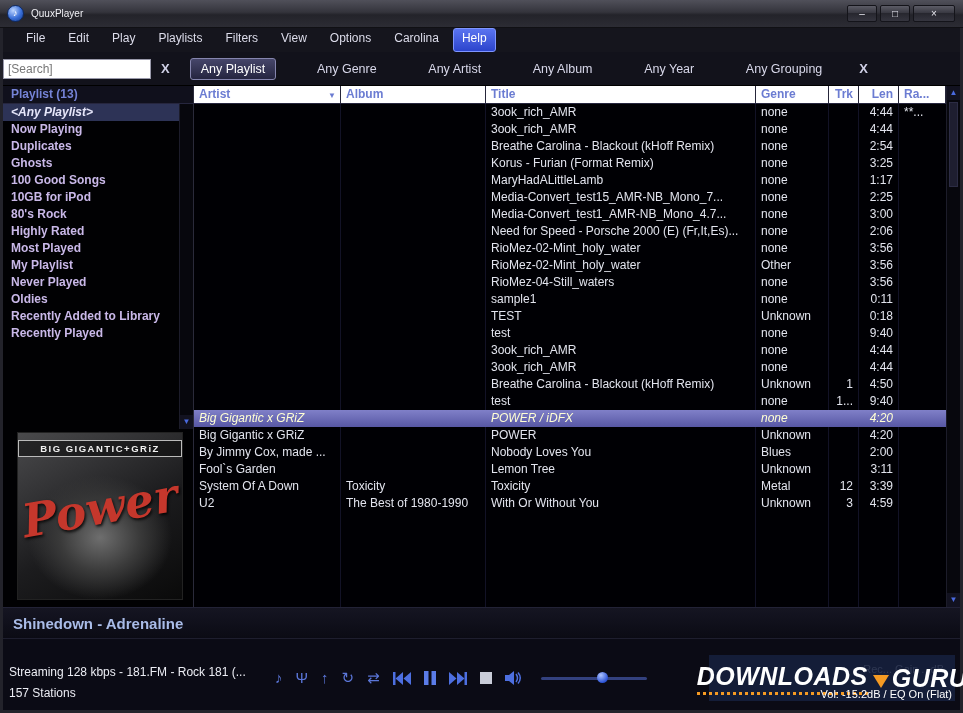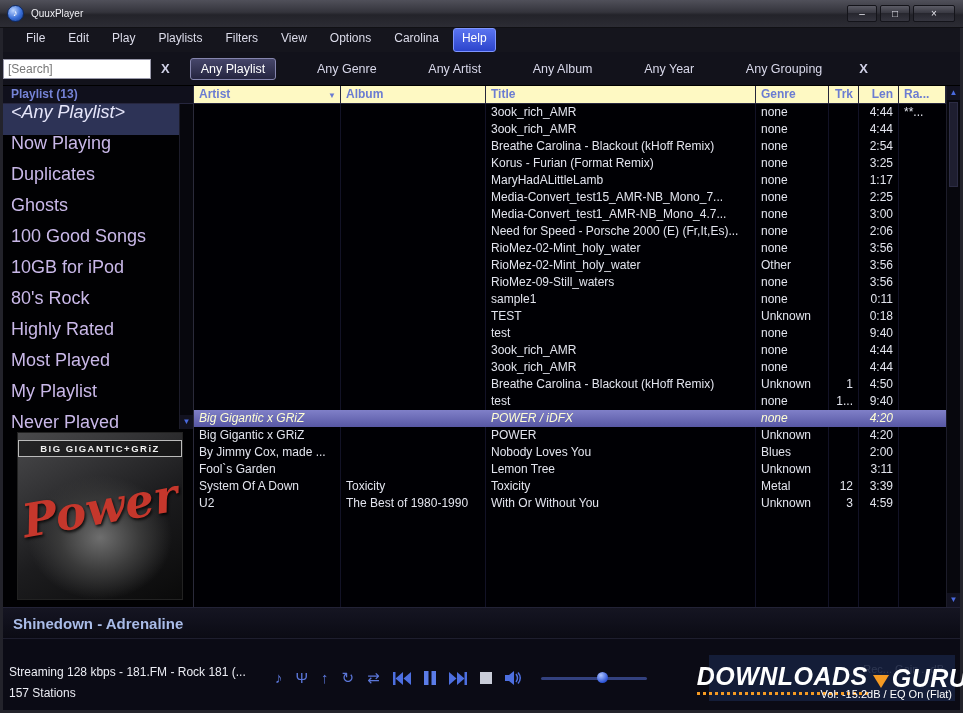--- a/index.html
+++ b/index.html
@@ -45,22 +45,22 @@
   .filter-close { color: #cfd0e6; font-size: 13px; font-weight: bold; margin-right: 92px; }
 
   
   .main { height: 521px; display: flex; background: #000; justify-content: flex-end; }
 
   .sidebar { width: 190px; position: relative; background: #010103; }
   .sidebar-header { height: 18px; line-height: 17px; background: #10101c; color: #7583d6;
                     font-size: 12px; font-weight: bold; padding-left: 8px;
                     border-bottom: 1px solid #26263e; }
   .playlist-list { position: absolute; top: 18px; left: 0; width: 176px; height: 325px; overflow: hidden; }
-  .pl-item { height: 31px; line-height: 17px; font-size: 18px; color: #c9b8e8;
-             padding-left: 8px; white-space: nowrap; overflow: hidden; }
+  .pl-item { height: 17px; line-height: 17px; font-size: 12px; color: #c9b8e8;
+             padding-left: 8px; white-space: nowrap; overflow: hidden; font-weight: bold; }
   .pl-item.selected { background: #2d3356; color: #e6e6fa; font-style: italic; }
   .sidebar-scrollbar { position: absolute; top: 18px; right: 0; width: 14px; height: 325px;
                        background: #07070d; border-left: 1px solid #1c1c2a;
                        display: flex; flex-direction: column; justify-content: flex-end; }
   .sb-arrow { height: 14px; text-align: center; line-height: 14px; font-size: 8px;
               color: #4a6ae0; background: #121220; }
 
   .album-art { position: absolute; left: 14px; top: 346px; width: 166px; height: 168px;
                border: 1px solid #222; overflow: hidden;
                background:
@@ -68,21 +68,21 @@
                  linear-gradient(150deg, #4a4a4c, #1c1c1e 55%, #0a0a0a); }
   .aa-band { margin: 7px 0 0; border: 1px solid #bbb; color: #f0f0f0; font-size: 9.5px;
              font-weight: bold; text-align: center; letter-spacing: 1.5px; padding: 2px 0;
              background: rgba(10,10,10,.55); white-space: nowrap; overflow: hidden; }
   .aa-title { font-family: "DejaVu Serif", serif; font-style: italic; font-weight: bold;
               color: #c5372c; font-size: 46px; text-align: center; margin-top: 24px;
               transform: rotate(-10deg); text-shadow: 1px 2px 3px rgba(0,0,0,.85); }
 
   .table-area { flex: 1; min-width: 0; display: flex; flex-direction: column;
                 border-left: 1px solid #2a2a3a; background: #000004; }
-  .table-header { height: 18px; display: flex; background: #fef9c3; border-bottom: 1px solid #26263e; }
+  .table-header { height: 18px; display: flex; background: #ffffff; border-bottom: 1px solid #26263e; }
   .hcell { font-size: 12px; font-weight: bold; color: #6b7cd2; line-height: 17px;
            padding: 0 5px; border-right: 1px solid #26263a; position: relative;
            white-space: nowrap; overflow: hidden; }
   .sort-arrow { position: absolute; right: 4px; top: 1px; font-size: 8px; color: #6b7cd2; }
   .table-body { flex: 1; overflow: hidden;
                 background-image:
                   linear-gradient(#121226,#121226), linear-gradient(#121226,#121226),
                   linear-gradient(#121226,#121226), linear-gradient(#121226,#121226),
                   linear-gradient(#121226,#121226), linear-gradient(#121226,#121226);
                 background-repeat: no-repeat; background-size: 1px 100%;
@@ -297,21 +297,21 @@
             <div class="tcell c-album"></div>
             <div class="tcell c-title">RioMez-02-Mint_holy_water</div>
             <div class="tcell c-genre">Other</div>
             <div class="tcell c-trk"></div>
             <div class="tcell c-len">3:56</div>
             <div class="tcell c-rating"></div>
           </div>
           <div class="trow">
             <div class="tcell c-artist"></div>
             <div class="tcell c-album"></div>
-            <div class="tcell c-title">RioMez-09-Still_waters</div>
+            <div class="tcell c-title">RioMez-04-Still_waters</div>
             <div class="tcell c-genre">none</div>
             <div class="tcell c-trk"></div>
             <div class="tcell c-len">3:56</div>
             <div class="tcell c-rating"></div>
           </div>
           <div class="trow">
             <div class="tcell c-artist"></div>
             <div class="tcell c-album"></div>
             <div class="tcell c-title">sample1</div>
             <div class="tcell c-genre">none</div>

